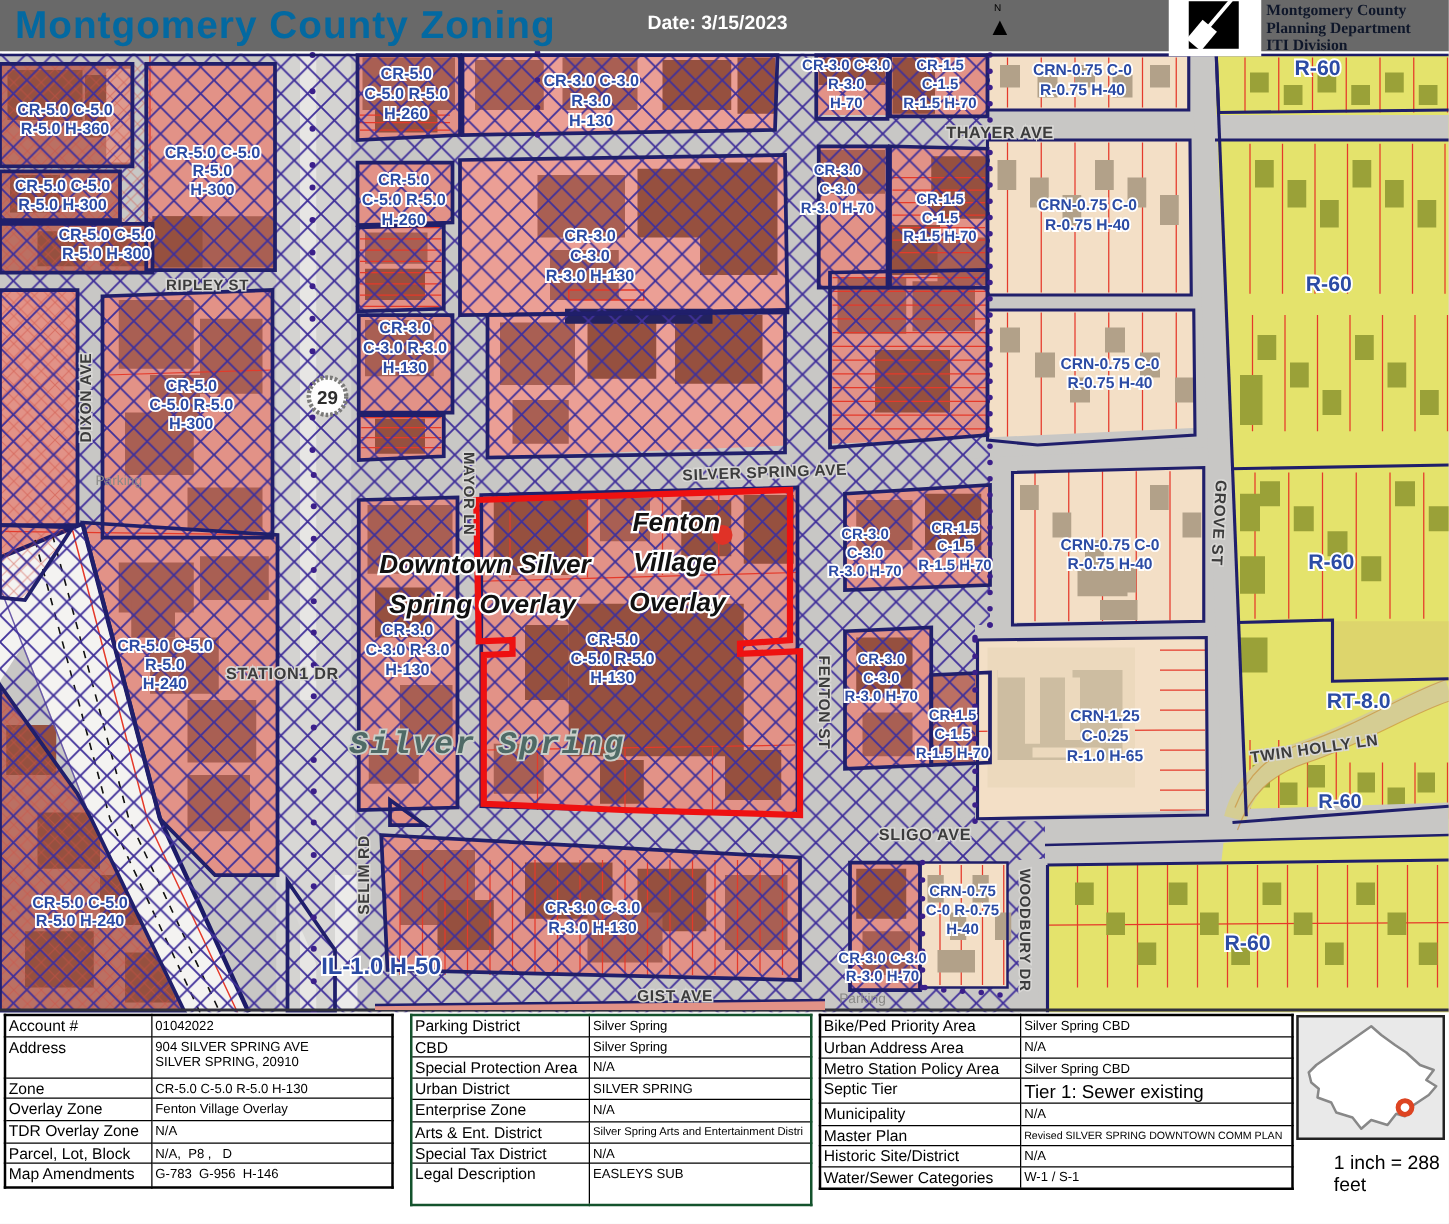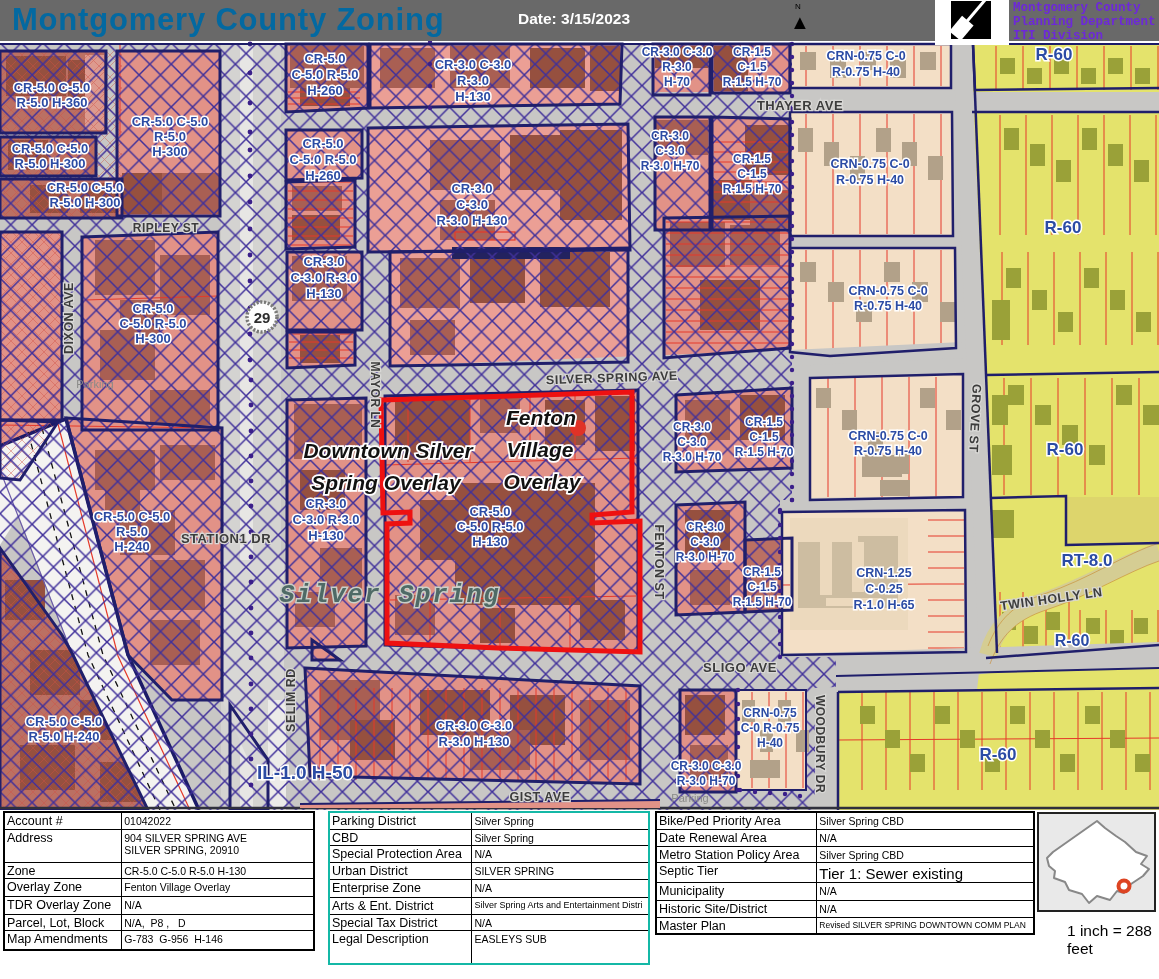--- a/index.html
+++ b/index.html
@@ -1,28 +1,28 @@
 <!DOCTYPE html>
 <html><head><meta charset="utf-8"><style>
 *{margin:0;padding:0;box-sizing:border-box}
 body{width:1159px;height:979px;font-family:"Liberation Sans",sans-serif;position:relative;overflow:hidden;background:#fff}
 #hdr{position:absolute;left:0;top:0;width:1159px;height:41px;background:#696969}
 #ttl{position:absolute;left:12px;top:2px;color:#0369a1;font-size:31px;font-weight:bold;letter-spacing:0.8px}
 #dt{position:absolute;left:518px;top:10px;color:#fff;font-size:15.5px;font-weight:bold}
 #nar{position:absolute;left:790px;top:2px;color:#000;font-size:8px;text-align:center;width:16px}
 #logo{position:absolute;left:935px;top:0;width:74px;height:45px;background:#fff}
-#lgtxt{position:absolute;left:1013px;top:1px;color:#6d28d9;font-size:12.5px;font-weight:bold;font-family:Liberation Mono, monospace;line-height:14px;white-space:nowrap}
+#lgtxt{position:absolute;left:1013px;top:1px;color:#0f172a;font-size:12.5px;font-weight:bold;font-family:Liberation Serif, serif;line-height:14px;white-space:nowrap}
 #map{position:absolute;left:0;top:0}
 #ftr{position:absolute;left:0;top:810px;width:1159px;height:169px;background:#fff}
 table{border-collapse:collapse;position:absolute;table-layout:fixed}
 td{border:1px solid #000;vertical-align:top;padding:0 2px;overflow:hidden;white-space:nowrap}
 td.k{font-size:12.5px;padding-top:1px}
 td.v{font-size:10.5px;padding-top:2px}
 #t1{left:3px;top:1px;width:312px;border:2px solid #000}
-#t2{left:328px;top:1px;width:322px;border:2px solid #14b8a6}
+#t2{left:328px;top:1px;width:322px;border:2px solid #14532d}
 #t3{left:655px;top:1px;width:380px;border:2px solid #000}
 #inset{position:absolute;left:1037px;top:2px;width:119px;height:100px;background:#e9e9e9;border:2px solid #222}
 #scale{position:absolute;left:1067px;top:112px;font-size:15.5px;color:#000}
 </style></head><body>
 <svg id="map" width="1159" height="979" viewBox="0 0 1159 979">
 <defs>
 <pattern id="xh" width="21.4" height="21.4" patternUnits="userSpaceOnUse">
 <path d="M -2 -2 L 23.4 23.4 M 23.4 -2 L -2 23.4" stroke="#40309a" stroke-width="1.5"></path>
 </pattern>
 <pattern id="rh" width="11" height="11" patternUnits="userSpaceOnUse">
@@ -763,42 +763,46 @@
       <colgroup>
         <col style="width:160px">
         <col style="width:216px">
       </colgroup>
 <tbody>
         <tr style="height:17px">
           <td class="k">Bike/Ped Priority Area</td>
           <td class="v" style="font-size:10.5px">Silver Spring CBD</td>
         </tr>
 <tr style="height:17px">
-          <td class="k">Date Renewal Area</td>
+          <td class="k">Urban Address Area</td>
           <td class="v" style="font-size:10.5px">N/A</td>
         </tr>
 <tr style="height:16px">
           <td class="k">Metro Station Policy Area</td>
           <td class="v" style="font-size:10.5px">Silver Spring CBD</td>
         </tr>
 <tr style="height:17px">
           <td class="k">Septic Tier</td>
           <td class="v" style="font-size:15px">Tier 1: Sewer existing</td>
         </tr>
 <tr style="height:18px">
           <td class="k">Municipality</td>
           <td class="v" style="font-size:10.5px">N/A</td>
         </tr>
+<tr style="height:16px">
+          <td class="k">Master Plan</td>
+          <td class="v" style="font-size:8.5px">Revised SILVER SPRING DOWNTOWN COMM PLAN</td>
+        </tr>
 <tr style="height:17px">
           <td class="k">Historic Site/District</td>
           <td class="v" style="font-size:10.5px">N/A</td>
         </tr>
-<tr style="height:16px">
-          <td class="k">Master Plan</td>
-          <td class="v" style="font-size:8.5px">Revised SILVER SPRING DOWNTOWN COMM PLAN</td>
+<tr style="height:18px">
+          <td class="k">Water/Sewer Categories</td>
+          <td class="v" style="font-size:10.5px">W-1 / S-1</td>
         </tr>
 </tbody>
     </table>
 <div id="inset"><svg width="115" height="96" viewBox="0 0 115 96">
 <path d="M 58 7 L 14 38 L 8 44 L 10 52 L 16 57 L 15 64 L 26 68 L 30 76 L 43 80 L 50 89 L 58 82 L 71 86 L 78 77 L 85 79 L 92 70 L 104 62 L 110 55 L 102 50 L 108 42 L 97 38 L 86 28 L 77 22 L 66 14 Z" fill="#fff" stroke="#888" stroke-width="2" stroke-linejoin="round"></path>
 <circle cx="85" cy="72" r="5.5" fill="none" stroke="#d42" stroke-width="4"></circle>
 </svg></div>
 <div id="scale">1 inch = 288 feet</div>
 </div>
 </body></html>

